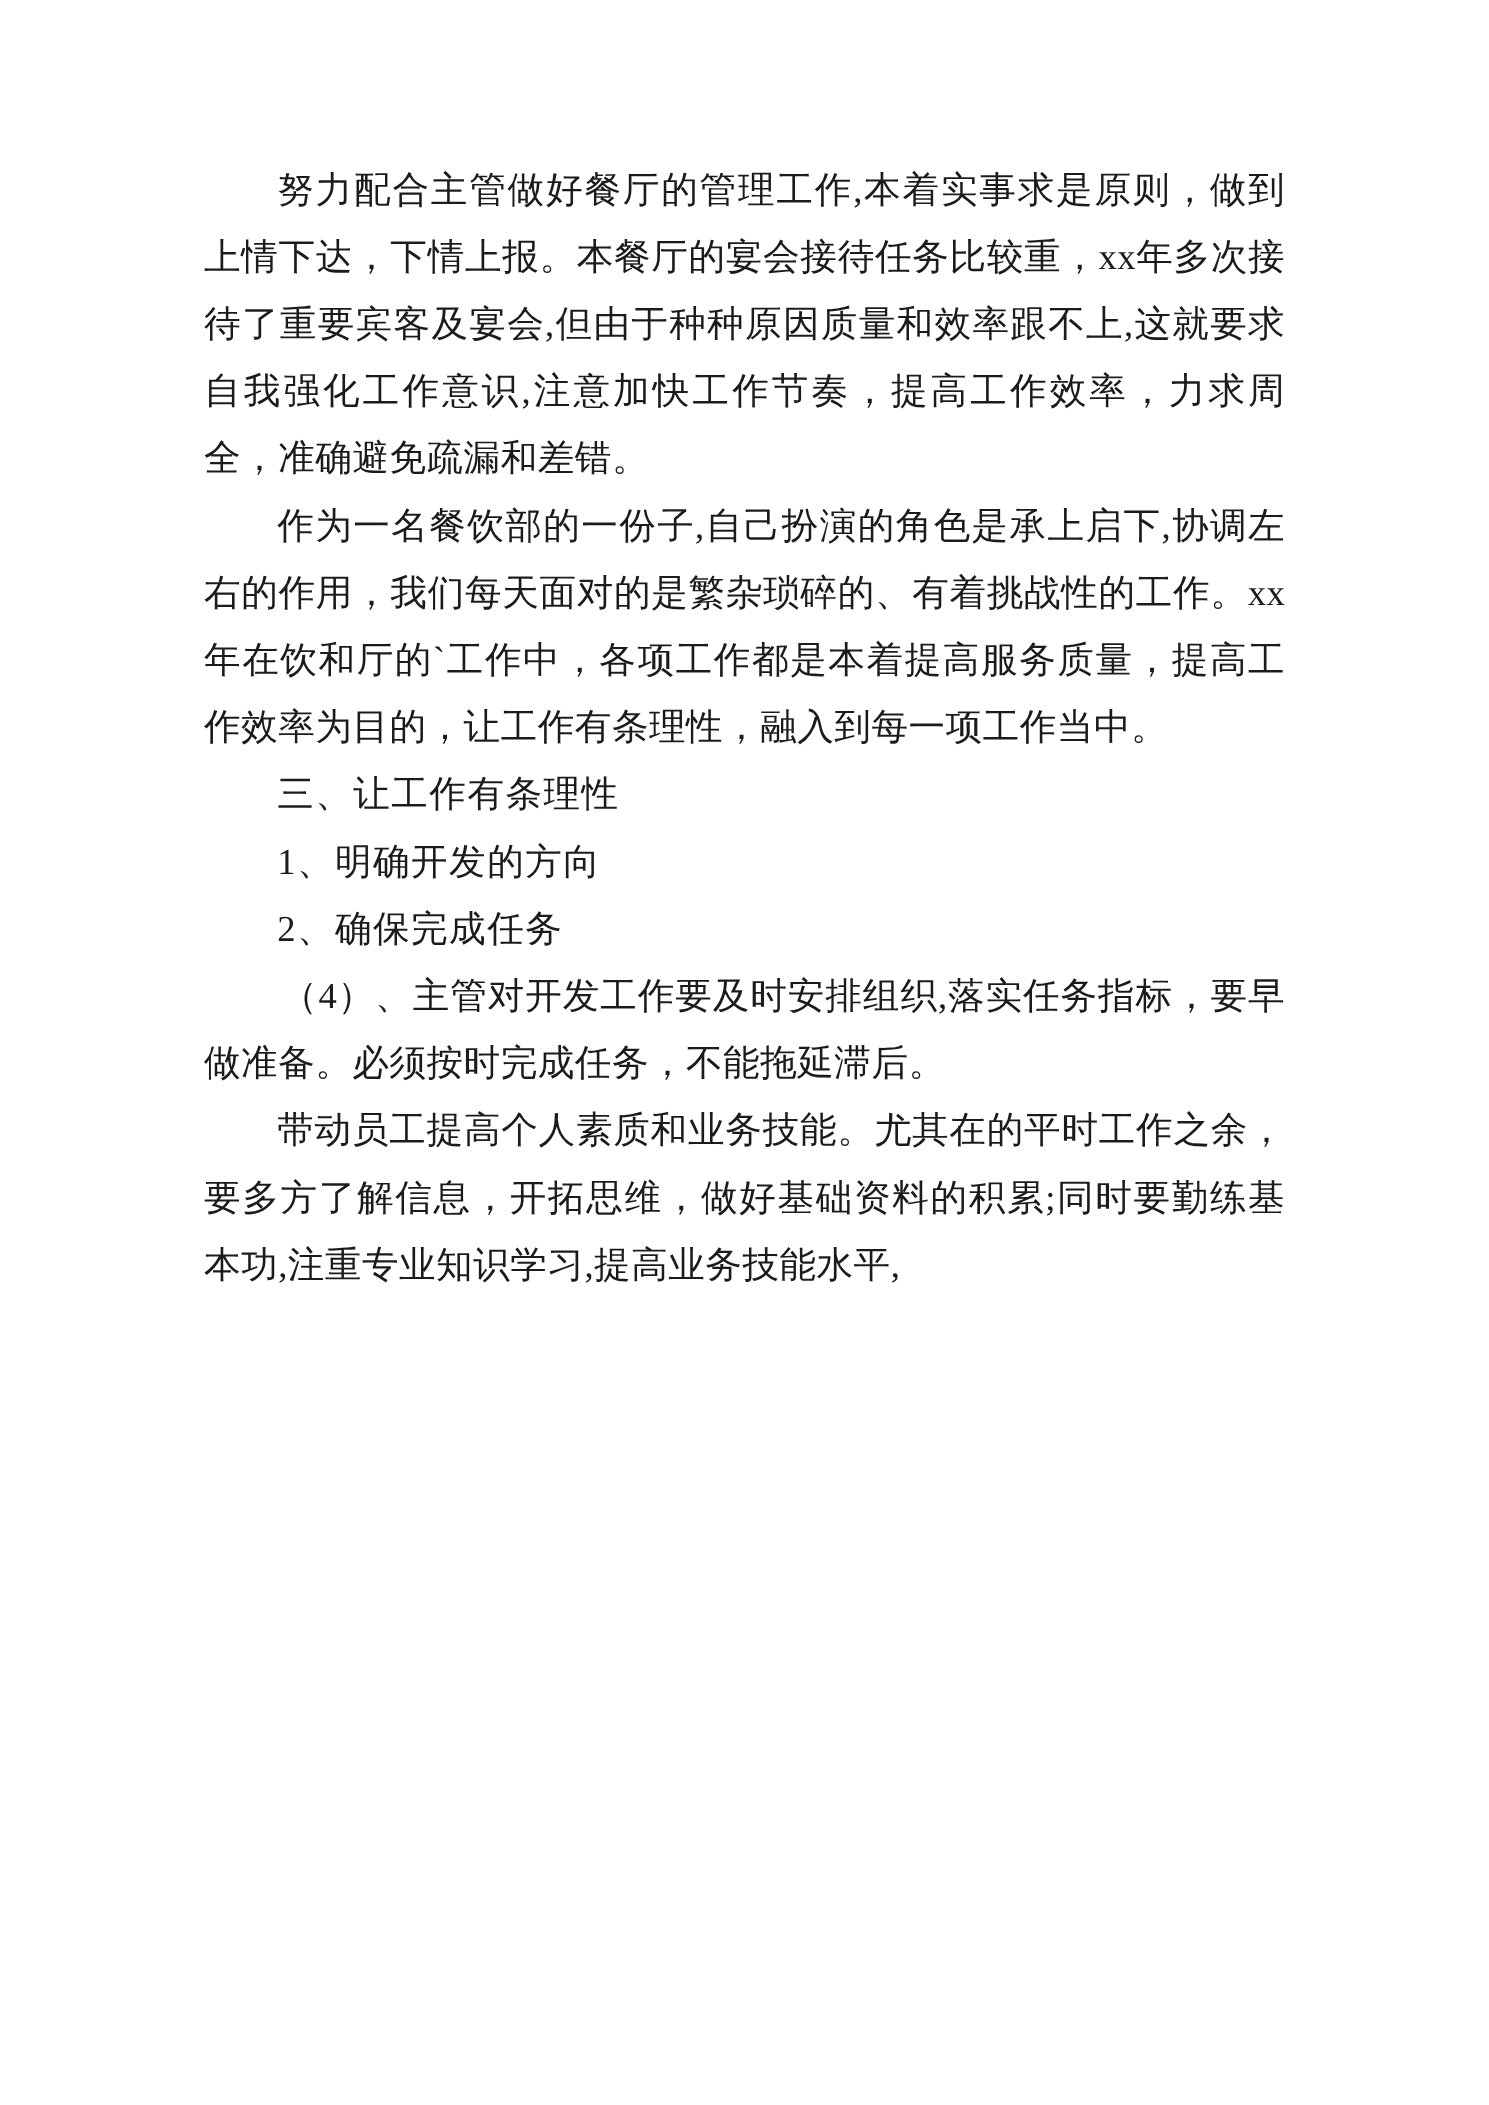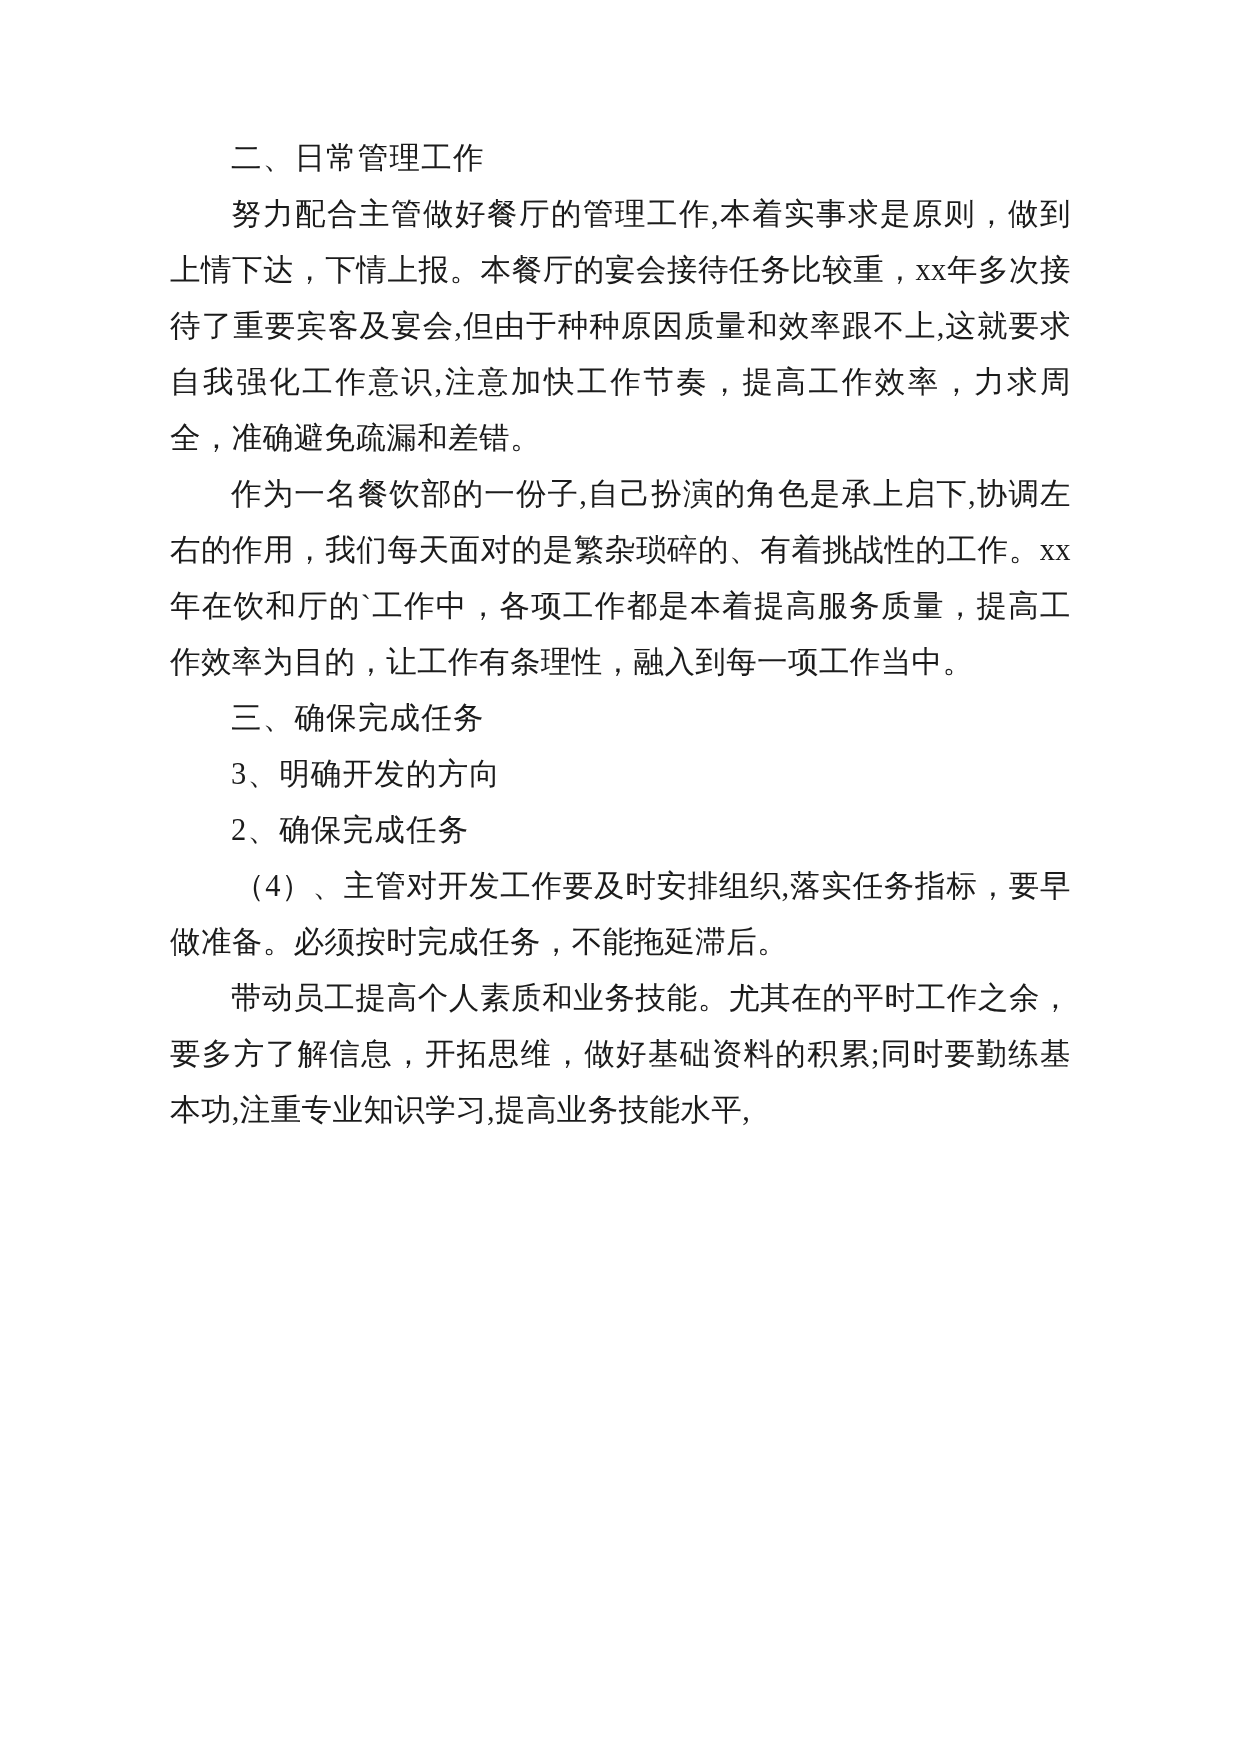--- a/index.html
+++ b/index.html
@@ -42,29 +42,28 @@
   .para.sub-indent {
     text-indent: 2.1em;
   }
 </style>
 </head>
 <body>
 
 <div class="page">
   <div class="doc-body">
 
-    <p class="para heading">二、日常管理工作</p>
 
     <p class="para">努力配合主管做好餐厅的管理工作,本着实事求是原则，做到上情下达，下情上报。本餐厅的宴会接待任务比较重，xx年多次接待了重要宾客及宴会,但由于种种原因质量和效率跟不上,这就要求自我强化工作意识,注意加快工作节奏，提高工作效率，力求周全，准确避免疏漏和差错。</p>
 
     <p class="para">作为一名餐饮部的一份子,自己扮演的角色是承上启下,协调左右的作用，我们每天面对的是繁杂琐碎的、有着挑战性的工作。xx年在饮和厅的`工作中，各项工作都是本着提高服务质量，提高工作效率为目的，让工作有条理性，融入到每一项工作当中。</p>
 
-    <p class="para heading">三、确保完成任务</p>
+    <p class="para heading">三、让工作有条理性</p>
 
-    <p class="para heading">3、明确开发的方向</p>
+    <p class="para heading">1、明确开发的方向</p>
 
 
     <p class="para heading">2、确保完成任务</p>
 
     <p class="para sub-indent">（4）、主管对开发工作要及时安排组织,落实任务指标，要早做准备。必须按时完成任务，不能拖延滞后。</p>
 
 
 
     <p class="para">带动员工提高个人素质和业务技能。尤其在的平时工作之余，要多方了解信息，开拓思维，做好基础资料的积累;同时要勤练基本功,注重专业知识学习,提高业务技能水平,</p>
 

